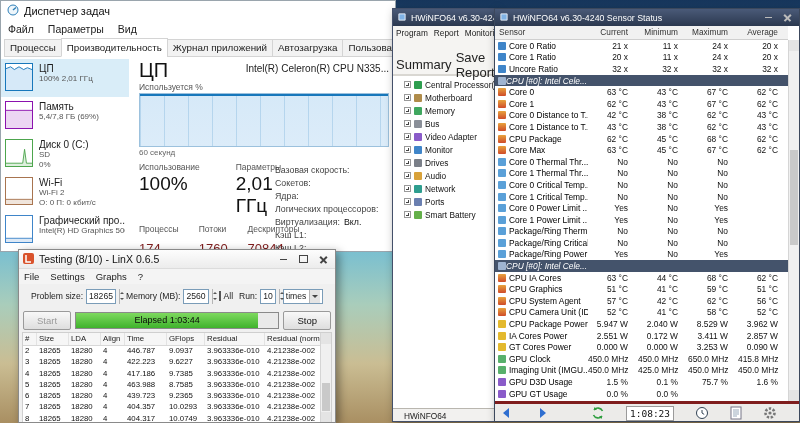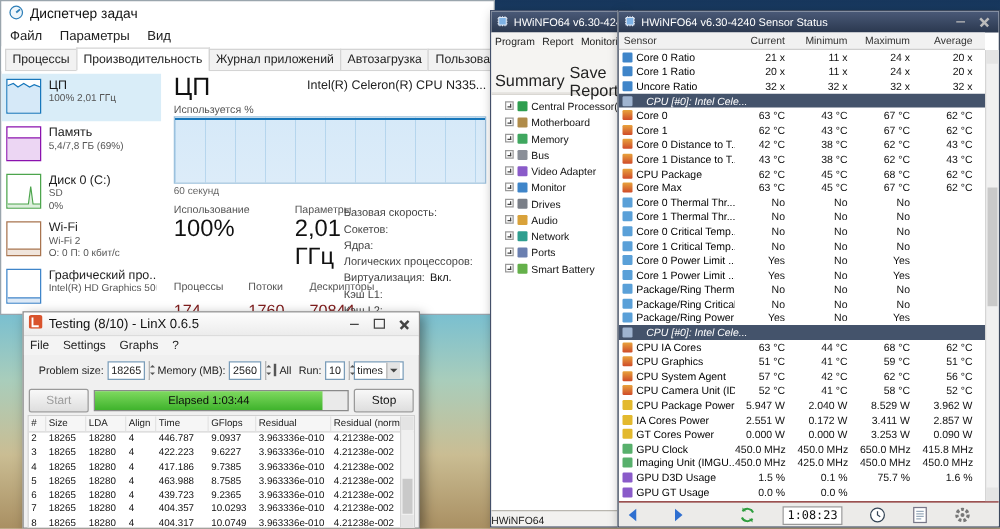--- a/index.html
+++ b/index.html
@@ -94,50 +94,50 @@
   .hw-toolbtn{flex:1;display:flex;flex-direction:column;align-items:center;justify-content:center;gap:16px;font-size:13px;color:#222;border:1px solid transparent}
   #hw-tree{background:#fff;height:333px;border-top:1px solid #d9d7d2;padding:2px 0 0 2px;overflow:hidden}
   #hw-root{display:flex;align-items:center;gap:3px;height:14px}
   #hw-root-label{background:#2f62ad;color:#fff;font-size:8.3px;padding:0 2px;white-space:nowrap}
   .hw-item{display:flex;align-items:center;gap:3px;height:13px;padding-left:9px;white-space:nowrap;overflow:hidden}
   .hw-exp{width:7px;height:7px;border:1px solid #9a9a9a;background:#fff;position:relative;flex:0 0 auto}
   .hw-exp::before{content:"";position:absolute;left:1px;right:1px;top:2.5px;border-top:1px solid #444}
   .hw-exp::after{content:"";position:absolute;top:1px;bottom:1px;left:2.5px;border-left:1px solid #444}
   .hw-ico{width:8px;height:8px;flex:0 0 auto;border-radius:1px}
   .hw-item-lbl{font-size:8.3px;color:#111}
-  #hw-status{height:15px;border-top:1px solid #b9b6af;display:flex;align-items:center;padding-left:0;font-size:8.3px;color:#222;background:#f2f1ef}
+  #hw-status{height:15px;border-top:1px solid #b9b6af;display:flex;align-items:center;padding-left:11px;font-size:8.3px;color:#222;background:#f2f1ef}
   .computer-icon{background:#3b74c2}.cpu-icon{background:#2e9e4f}.motherboard-icon{background:#b08c4a}
   .memory-icon{background:#3fa75f}.bus-icon{background:#8a8f98}.video-icon{background:#8a5bc9}
   .monitor-icon{background:#3f85c9}.drives-icon{background:#7a7f88}.audio-icon{background:#d9a23a}
   .network-icon{background:#2e9e8f}.ports-icon{background:#6a7fb0}.battery-icon{background:#64b04a}
 
   
   #sensors{left:494px;top:8px;width:306px;height:414px;background:#fff;border:1px solid #3c485c;box-shadow:3px 3px 9px rgba(0,0,0,.45);overflow:hidden}
   #sn-head{height:14px;background:#f1f1f1;border-bottom:1px solid #cfcfcf;display:grid;grid-template-columns:1fr 50px 50px 50px 50px;margin-right:11px}
   .sn-hcell{font-size:8.3px;color:#333;text-align:right;padding:1px 10px 0 0;white-space:nowrap;overflow:hidden}
   .sn-hcell.first{text-align:left;padding-left:4px}
   #sn-body{position:relative;height:361px;overflow:hidden}
   #sn-list{margin-right:11px}
   .sn-row{display:grid;grid-template-columns:1fr 50px 50px 50px 50px;height:11.6px;align-items:center}
   .sn-label{display:flex;align-items:center;gap:3px;padding-left:3px;overflow:hidden;white-space:nowrap}
   .sn-ico{width:8px;height:8px;flex:0 0 auto;border-radius:1px}
   .sn-name{font-size:8.4px;color:#000;white-space:nowrap}
   .sn-val{font-size:8.4px;color:#111;text-align:right;padding-right:10px;white-space:nowrap}
-  .sn-section{display:flex;align-items:center;gap:11px;height:11.6px;background:#44536b;color:#fff;padding-left:3px}
+  .sn-section{display:flex;align-items:center;gap:0;height:11.6px;background:#44536b;color:#fff;padding-left:3px}
   .sn-sec-lbl{font-size:8.4px;font-style:italic;white-space:nowrap}
   .temperature-icon{background:linear-gradient(#e8a33d,#cf4b2a)}
   .ratio-icon{background:#3f85c9}
   .flag-icon{background:#5aa0d8}
   .power-icon{background:#e3b92e}
   .frequency-icon{background:#58b06c}
   .usage-icon{background:#8a5bc9}
   .chip-icon{background:#9fb4d0}
   #sn-scroll{position:absolute;right:0;top:0;bottom:0;width:11px;background:#f0f0f0;border-left:1px solid #d5d5d5}
   #sn-scroll .thumb{position:absolute;left:1px;right:1px;top:110px;height:95px;background:#c9c9c9}
-  #sn-toolbar{height:21px;background:#ecebe9;border-top:1px solid #7f1d1d;display:flex;align-items:center;gap:21px;padding:0 5px}
+  #sn-toolbar{height:21px;background:#ecebe9;border-top:3px solid #7f1d1d;display:flex;align-items:center;gap:21px;padding:0 5px}
   .sn-tool{display:inline-flex;align-items:center;justify-content:center;width:17px;height:17px}
   #sn-time{background:#fff;border:1px solid #9a9a9a;font-family:"DejaVu Sans Mono",monospace;font-size:9.5px;color:#111;padding:0 3px;height:15px;display:inline-flex;align-items:center}
   .spacer{flex:1}
 </style>
 </head>
 <body>
 
 <section class="win" id="taskmgr">
   <div id="tm-titlebar">
     <span>

